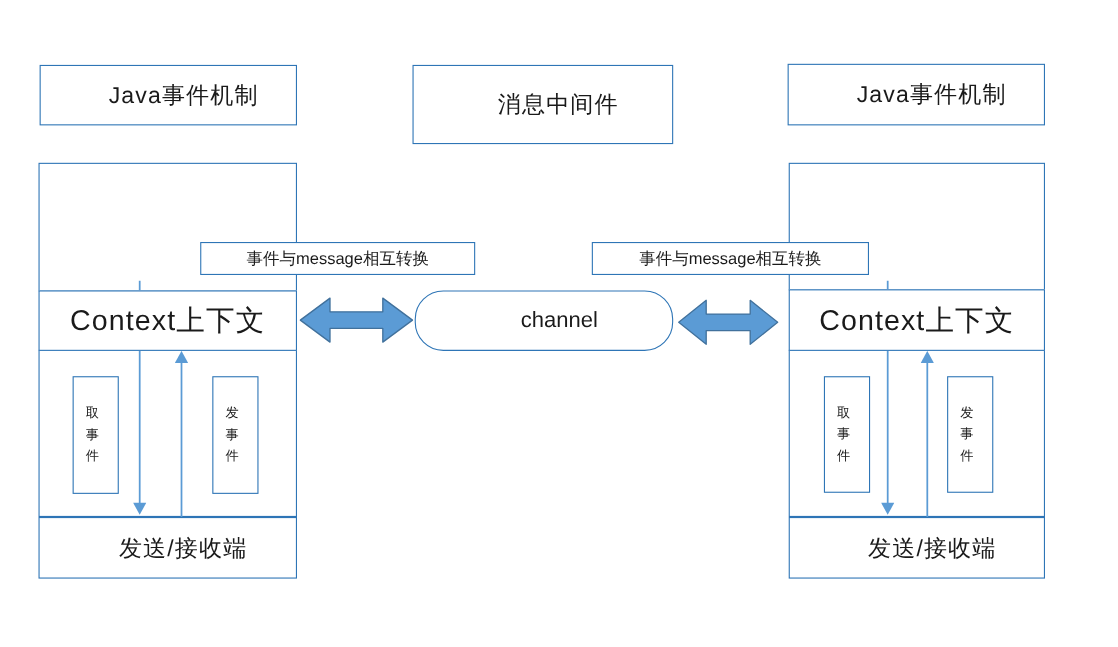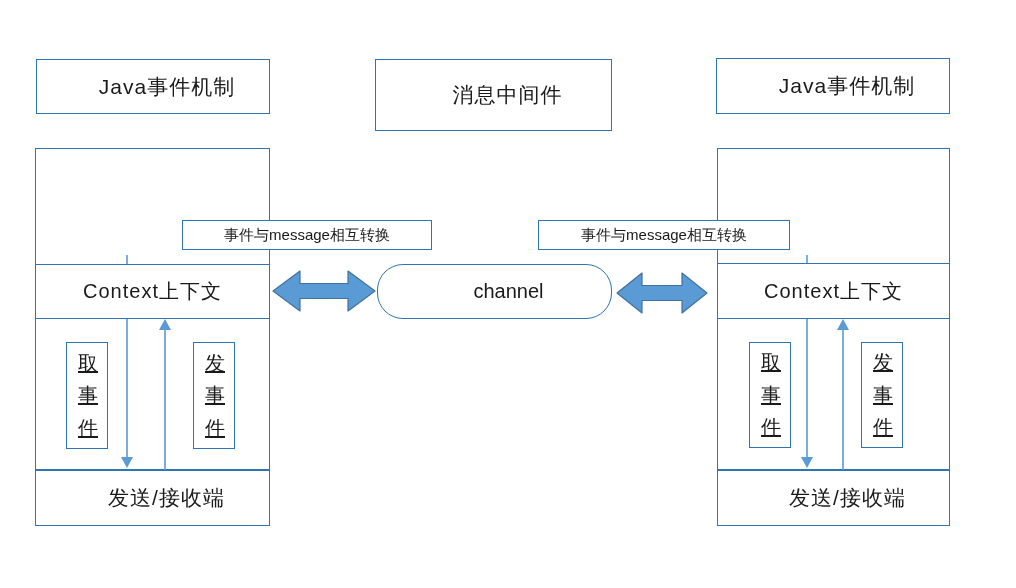--- a/index.html
+++ b/index.html
@@ -9,29 +9,28 @@
     overflow:hidden;
   }
   .box {
     position:absolute; box-sizing:border-box;
     border:1.5px solid #2E75B6;
     display:flex; align-items:center; justify-content:center;
     text-align:center; background:transparent;
   }
   .whitefill { background:#ffffff; }
   .title-text  { font-size:21px; letter-spacing:1px; }
-  .ctx-text    { font-size:20px; letter-spacing:1px; }
+  .ctx-text    { font-size:26px; letter-spacing:1px; }
   .chan-text   { font-size:20px; }
   .label-text  { font-size:15px;margin-top:12px; }
   .end-text    { font-size:21px; letter-spacing:1px; }
   .vtext {
     display:block; width:18px; margin:0 auto;
-    font-size:20px; line-height:1.62; text-align:right;
+    font-size:12px; line-height:1.62; text-align:left;
     word-break:break-all;
-    text-decoration:underline;
   }
   
   .z1 { z-index:1;padding-left:28px; } .z2 { z-index:2; } .z3 { z-index:3; } .z4 { z-index:4; }
   svg.arrow { position:absolute; display:block; }
 </style>
 </head>
 <body>
 
 <div class="canvas">
 

